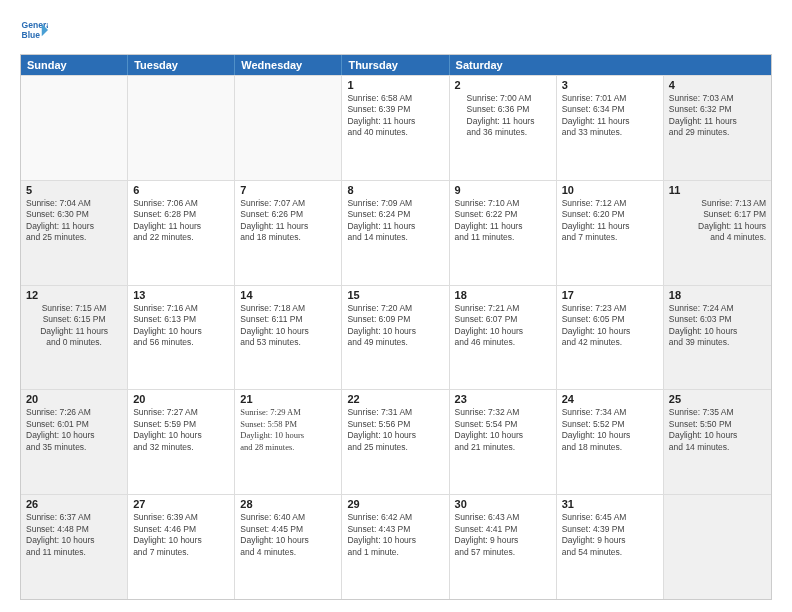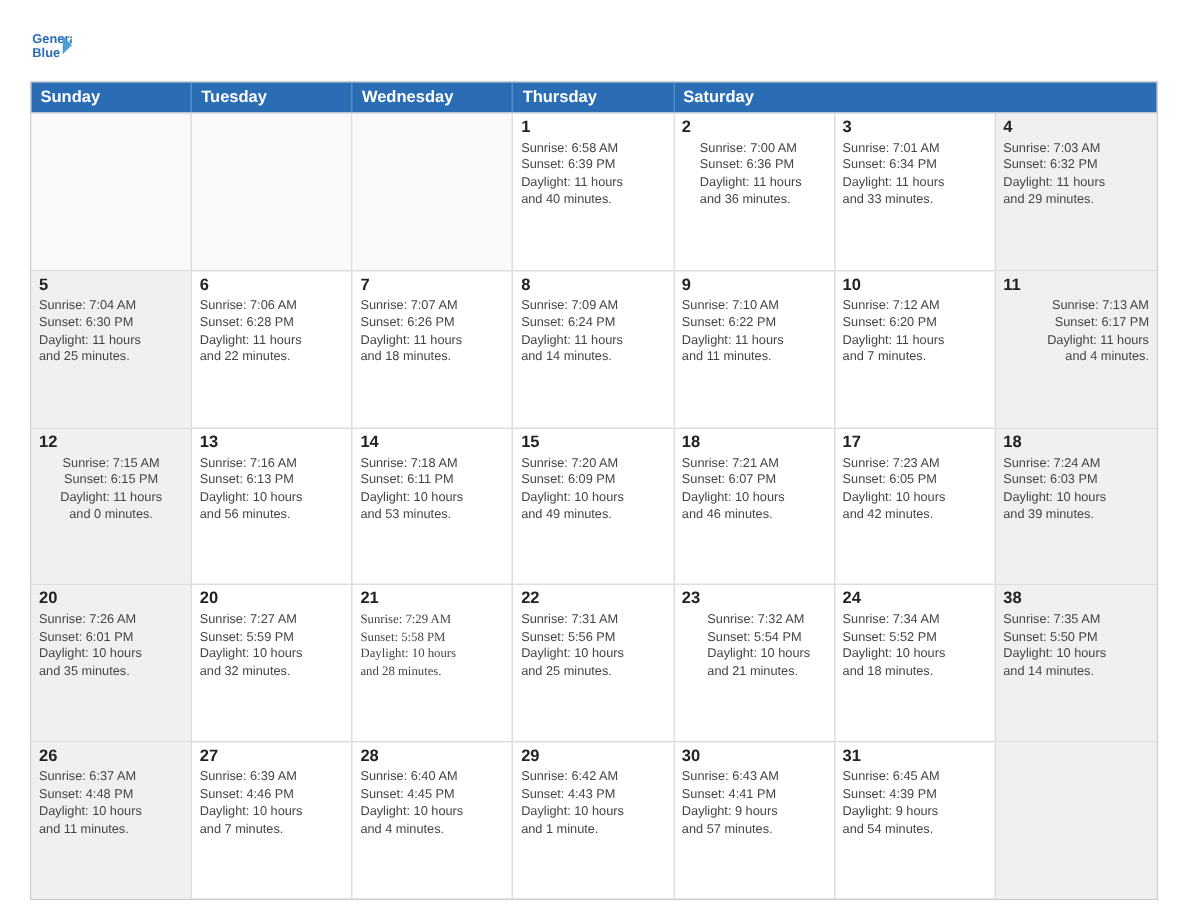--- a/index.html
+++ b/index.html
@@ -299,34 +299,34 @@
           </div>
           <div class="cal-cell">
             <span class="day-num">22</span>
             <div class="cell-text" style="white-space: pre-line;">Sunrise: 7:31 AM
 Sunset: 5:56 PM
 Daylight: 10 hours
 and 25 minutes.</div>
           </div>
           <div class="cal-cell">
             <span class="day-num">23</span>
-            <div class="cell-text" style="white-space: pre-line; margin-left: 17px;">Sunrise: 7:32 AM
+            <div class="cell-text" style="white-space: pre-line;">Sunrise: 7:32 AM
 Sunset: 5:54 PM
 Daylight: 10 hours
 and 21 minutes.</div>
           </div>
           <div class="cal-cell">
             <span class="day-num">24</span>
             <div class="cell-text" style="white-space: pre-line;">Sunrise: 7:34 AM
 Sunset: 5:52 PM
 Daylight: 10 hours
 and 18 minutes.</div>
           </div>
           <div class="cal-cell shaded">
-            <span class="day-num">38</span>
+            <span class="day-num">25</span>
             <div class="cell-text" style="white-space: pre-line;">Sunrise: 7:35 AM
 Sunset: 5:50 PM
 Daylight: 10 hours
 and 14 minutes.</div>
           </div>
         </div>
         <div class="cal-row">
           <div class="cal-cell shaded">
             <span class="day-num">26</span>
             <div class="cell-text" style="white-space: pre-line;">Sunrise: 6:37 AM

